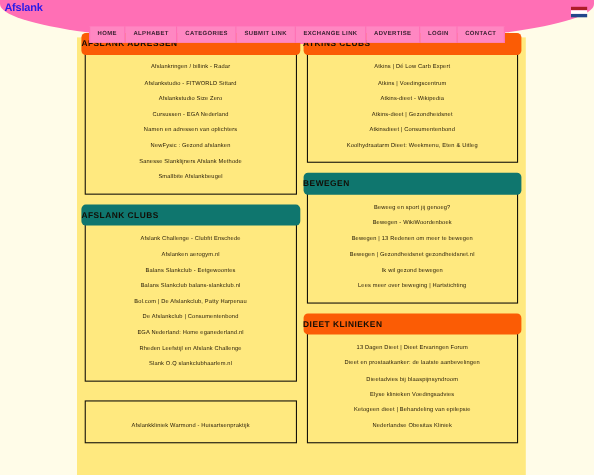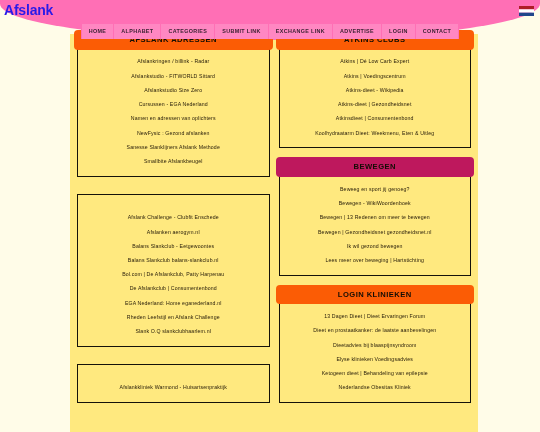--- a/index.html
+++ b/index.html
@@ -25,21 +25,21 @@
     width: 540px;
     height: 40px;
     background: #ff6fb5;
     border-bottom-left-radius: 55% 100%;
     border-bottom-right-radius: 55% 100%;
     z-index: 2;
   }
   .logo {
     position: absolute;
     top: 2px; left: 4px;
-    font-size: 14px;
+    font-size: 10px;
     font-weight: bold;
     color: #2a1ae8;
     letter-spacing: -0.2px;
     z-index: 5;
   }
   .flag-icon {
     position: absolute;
     top: 6px; right: 6px;
     width: 15px; height: 10px;
     z-index: 5;
@@ -97,31 +97,31 @@
     border: 1.4px solid #15120a;
     background: #ffe97f;
     margin-bottom: 17px;
     padding: 16px 4px 7px 4px;
   }
   .box-title {
     position: absolute;
     top: -9px;
     left: -4px;
     width: calc(100% + 8px);
-    text-align: center;
+    text-align: left;
     font-size: 7.6px;
     font-weight: bold;
     letter-spacing: 0.45px;
     color: #120d05;
     padding: 6px 0 6px 0;
     border-radius: 4px;
     line-height: 1;
   }
   .box-title.orange { background: #fb5c05; }
-  .box-title.cyan   { background: #be185d; }
+  .box-title.cyan   { background: #0f766e; }
 
   .link-list { display: flex; flex-direction: column; }
   .link-item {
     font-size: 5.2px;
     color: #241a08;
     text-align: center;
     padding: 4.4px 2px;
     letter-spacing: 0.15px;
     line-height: 1.05;
     cursor: pointer;
@@ -166,20 +166,21 @@
             <div class="link-item">Afslankstudio - FITWORLD Sittard</div>
             <div class="link-item">Afslankstudio Size Zero</div>
             <div class="link-item">Cursussen - EGA Nederland</div>
             <div class="link-item">Namen en adressen van oplichters</div>
             <div class="link-item">NewFysic : Gezond afslanken</div>
             <div class="link-item">Sanesse Slanklijners Afslank Methode</div>
             <div class="link-item">Smallbite Afslankbeugel</div>
           </div>
         </div>
         <div class="box">
+          <div class="box-title cyan">AFSLANK CLUBS</div>
           <div class="link-list">
             <div class="link-item">Afslank Challenge - Clubfit Enschede</div>
             <div class="link-item">Afslanken aerogym.nl</div>
             <div class="link-item">Balans Slankclub - Eetgewoontes</div>
             <div class="link-item">Balans Slankclub balans-slankclub.nl</div>
             <div class="link-item">Bol.com | De Afslankclub, Patty Harpenau</div>
             <div class="link-item">De Afslankclub | Consumentenbond</div>
             <div class="link-item">EGA Nederland: Home eganederland.nl</div>
             <div class="link-item">Rheden Leefstijl en Afslank Challenge</div>
             <div class="link-item">Slank O.Q slankclubhaarlem.nl</div>
@@ -208,21 +209,21 @@
           <div class="link-list">
             <div class="link-item">Beweeg en sport jij genoeg?</div>
             <div class="link-item">Bewegen - WikiWoordenboek</div>
             <div class="link-item">Bewegen | 13 Redenen om meer te bewegen</div>
             <div class="link-item">Bewegen | Gezondheidsnet gezondheidsnet.nl</div>
             <div class="link-item">Ik wil gezond bewegen</div>
             <div class="link-item">Lees meer over beweging | Hartstichting</div>
           </div>
         </div>
         <div class="box">
-          <div class="box-title orange">LOGIN KLINIEKEN</div>
+          <div class="box-title orange">DIEET KLINIEKEN</div>
           <div class="link-list">
             <div class="link-item">13 Dagen Dieet | Dieet Ervaringen Forum</div>
             <div class="link-item">Dieet en prostaatkanker: de laatste aanbevelingen</div>
             <div class="link-item">Dieetadvies bij blaaspijnsyndroom</div>
             <div class="link-item">Elyse klinieken Voedingsadvies</div>
             <div class="link-item">Ketogeen dieet | Behandeling van epilepsie</div>
             <div class="link-item">Nederlandse Obesitas Kliniek</div>
           </div>
         </div>
       </div>

